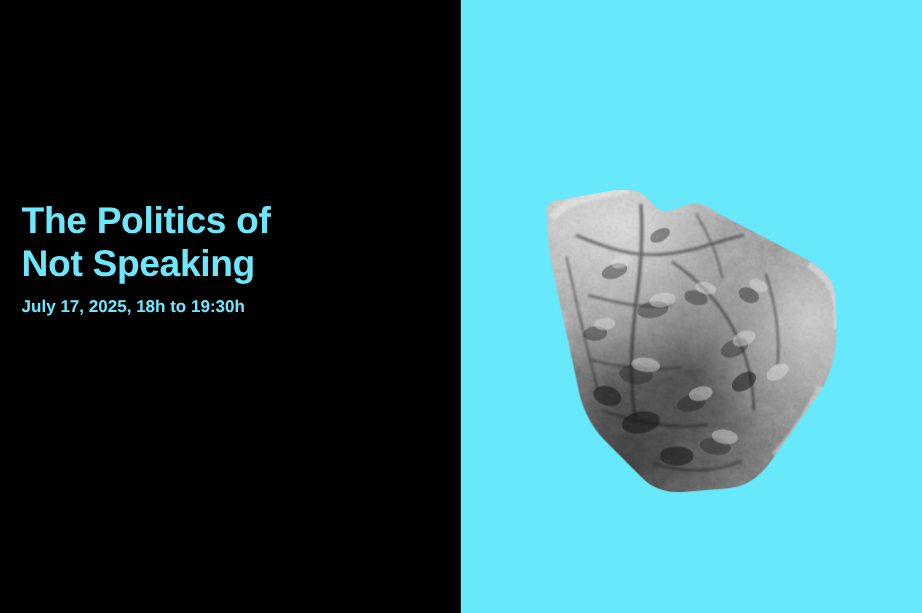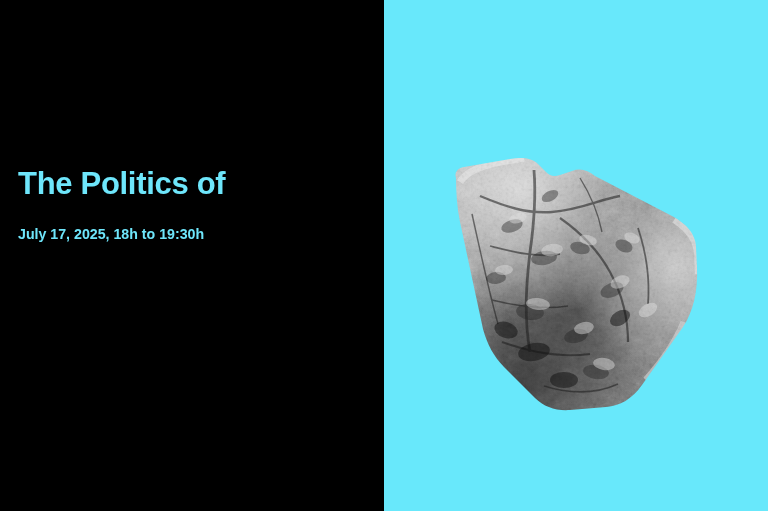--- a/index.html
+++ b/index.html
@@ -45,21 +45,21 @@
     font-weight: bold;
     line-height: 1.16;
     letter-spacing: -0.3px;
   }
   .poster-title .title-line {
     display: block;
     white-space: nowrap;
   }
 
   .details {
-    margin-top: 22px;
+    margin-top: 8px;
   }
   .detail-line {
     display: block;
     color: #6ee6fb;
     font-size: 14.2px;
     line-height: 1.47;
     white-space: nowrap;
   }
   .detail-line.bold { font-weight: bold; }
   .detail-line.regular { font-weight: normal; }
@@ -92,20 +92,21 @@
 <body>
 
 <div id="poster">
 
   <div class="panel-left">
 
     <div class="text-block">
 
       <h1 class="poster-title">
         <span class="title-line">The Politics of</span>
+        <span class="title-line">Not Speaking</span>
       </h1>
 
       <div class="details">
         <span class="detail-line bold">July 17, 2025, 18h to 19:30h</span>
       </div>
 
     </div>
   </div>
 
   <div class="panel-right">

